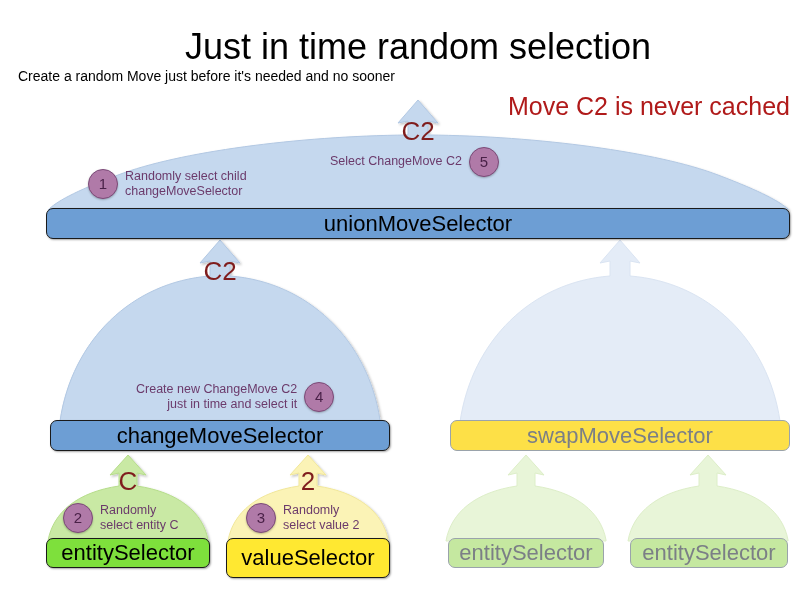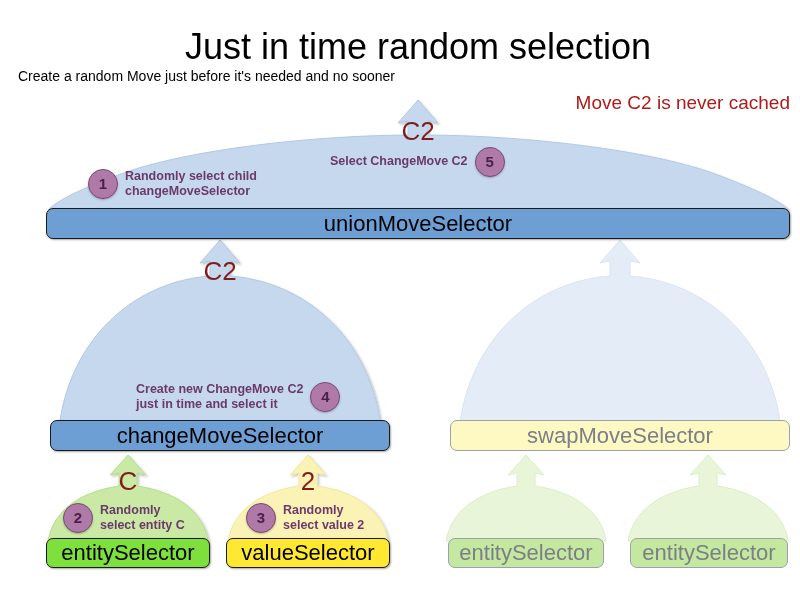--- a/index.html
+++ b/index.html
@@ -14,21 +14,21 @@
   .title{
     position:absolute;left:0;top:26px;width:800px;text-align:center;
     font-size:36px;color:#000;letter-spacing:0px;white-space:nowrap;
   }
   .subtitle{
     position:absolute;left:0;top:68px;width:800px;text-align:left;
     font-size:14px;color:#000;
   }
   .never-cached{
     position:absolute;right:28px;top:92px;
-    font-size:19px;color:#b01a1a;white-space:nowrap;
+    font-size:25px;color:#b01a1a;white-space:nowrap;
   }
 
   .bar{
     position:absolute;box-sizing:border-box;
     border-radius:7px;display:flex;align-items:center;justify-content:center;
     font-size:22px;white-space:nowrap;
   }
   .bar.active{
     border:1.5px solid #1a1a1a;color:#000;
     box-shadow:1px 1px 2px rgba(0,0,0,.35);
@@ -38,24 +38,24 @@
     border:1.5px solid #9aa3ab;color:#7b7f86;
   }
 
   .label-move{
     position:absolute;font-size:26px;color:#7f1d1d;white-space:nowrap;
     text-align:center;
   }
 
   .note{
     position:absolute;display:flex;align-items:center;gap:7px;
-    color:#6b3a6b;font-size:12.5px;line-height:1.22;font-weight:bold;
+    color:#6b3a6b;font-size:12.5px;line-height:1.22;
   }
   .note .txt{white-space:pre-line;}
-  .note.right-align .txt{}
+  .note.right-align .txt{text-align:right;}
   .badge{
     width:28px;height:28px;border-radius:50%;
     background:#b07aa8;border:1.4px solid #7c4a78;
     color:#4a2148;font-size:15px;
     display:flex;align-items:center;justify-content:center;
     flex:0 0 auto;box-shadow:0 1px 2px rgba(0,0,0,.25);
   }
   .note.badge-first .badge{order:0;}
   .note.badge-last .badge{order:2;}
 </style>
@@ -165,29 +165,29 @@
   </div>
 
   <div class="bar active" style="left:28px;top:208px;width:744px;height:31px;background:#6d9ed4;">
     <span>unionMoveSelector</span>
   </div>
 
   <div class="bar active" style="left:32px;top:420px;width:340px;height:31px;background:#6d9ed4;">
     <span>changeMoveSelector</span>
   </div>
 
-  <div class="bar faded" style="left:432px;top:420px;width:340px;height:31px;background:#fef9c3;">
+  <div class="bar faded" style="left:432px;top:420px;width:340px;height:31px;background:#fde047;">
     <span>swapMoveSelector</span>
   </div>
 
   <div class="bar active" style="left:28px;top:538px;width:164px;height:30px;background:#7ee03c;">
     <span>entitySelector</span>
   </div>
 
-  <div class="bar active" style="left:208px;top:538px;width:164px;height:30px;background:#ffe831;">
+  <div class="bar active" style="left:208px;top:538px;width:164px;height:40px;background:#ffe831;">
     <span>valueSelector</span>
   </div>
 
   <div class="bar faded" style="left:430px;top:538px;width:156px;height:30px;background:#c5e8a0;">
     <span>entitySelector</span>
   </div>
 
   <div class="bar faded" style="left:612px;top:538px;width:158px;height:30px;background:#c5e8a0;">
     <span>entitySelector</span>
   </div>

